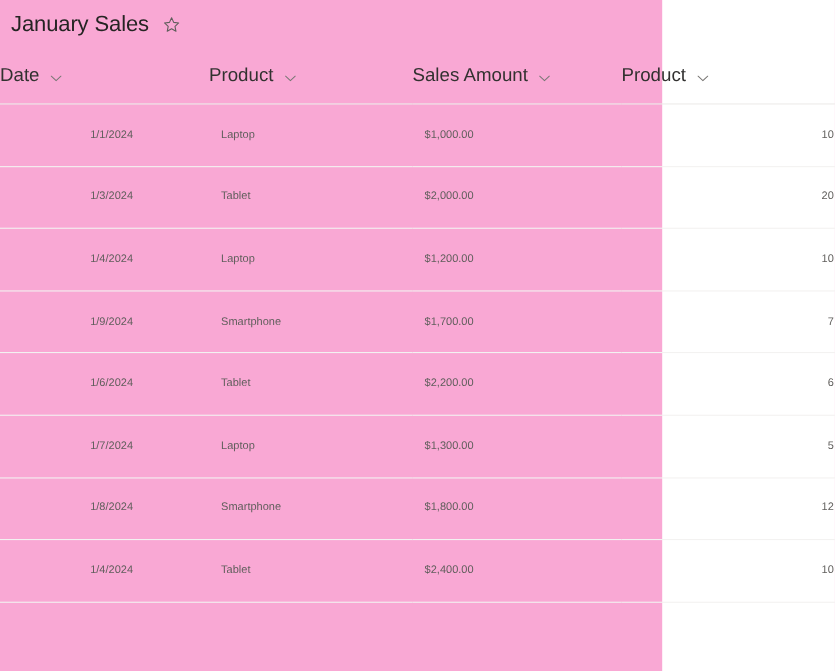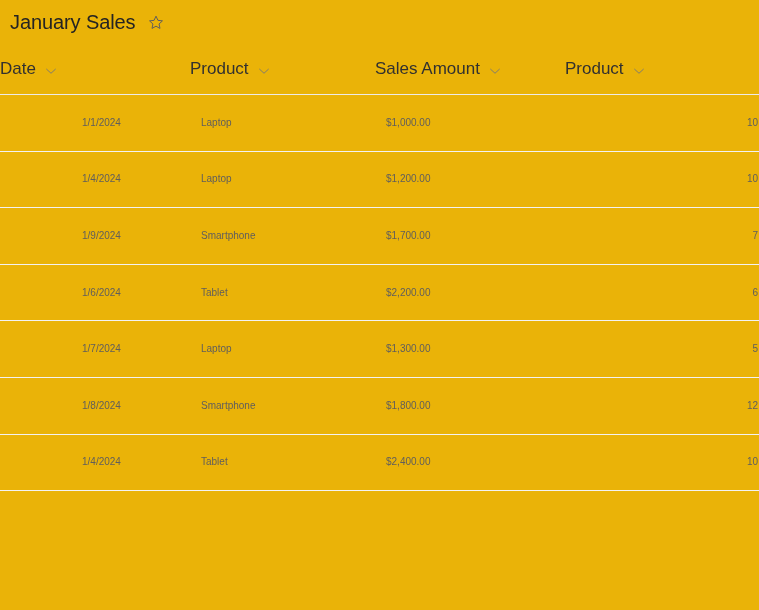--- a/index.html
+++ b/index.html
@@ -11,23 +11,23 @@
     width: 759px;
     height: 610px;
     background: #ffffff;
     font-family: "Liberation Sans", sans-serif;
     -webkit-font-smoothing: antialiased;
     overflow: hidden;
   }
 
   .page {
     position: relative;
-    width: 759px;
+    width: 602px;
     height: 610px;
-    background: #eab308;
+    background: #f9a8d4;
   }
 
   
   .title-bar {
     display: flex;
     align-items: center;
     gap: 10px;
     padding: 0 0 0 10px;
     height: 44px;
     box-sizing: border-box;
@@ -185,20 +185,26 @@
       </tr>
     </thead>
     <tbody>
       <tr>
         <td class="ind-date"><span class="cell-text">1/1/2024</span></td>
         <td class="ind-product"><span class="cell-text">Laptop</span></td>
         <td class="ind-amount"><span class="cell-text">$1,000.00</span></td>
         <td class="ind-quantity"><span class="cell-text">10</span></td>
       </tr>
       <tr>
+        <td class="ind-date"><span class="cell-text">1/3/2024</span></td>
+        <td class="ind-product"><span class="cell-text">Tablet</span></td>
+        <td class="ind-amount"><span class="cell-text">$2,000.00</span></td>
+        <td class="ind-quantity"><span class="cell-text">20</span></td>
+      </tr>
+      <tr>
         <td class="ind-date"><span class="cell-text">1/4/2024</span></td>
         <td class="ind-product"><span class="cell-text">Laptop</span></td>
         <td class="ind-amount"><span class="cell-text">$1,200.00</span></td>
         <td class="ind-quantity"><span class="cell-text">10</span></td>
       </tr>
       <tr>
         <td class="ind-date"><span class="cell-text">1/9/2024</span></td>
         <td class="ind-product"><span class="cell-text">Smartphone</span></td>
         <td class="ind-amount"><span class="cell-text">$1,700.00</span></td>
         <td class="ind-quantity"><span class="cell-text">7</span></td>

